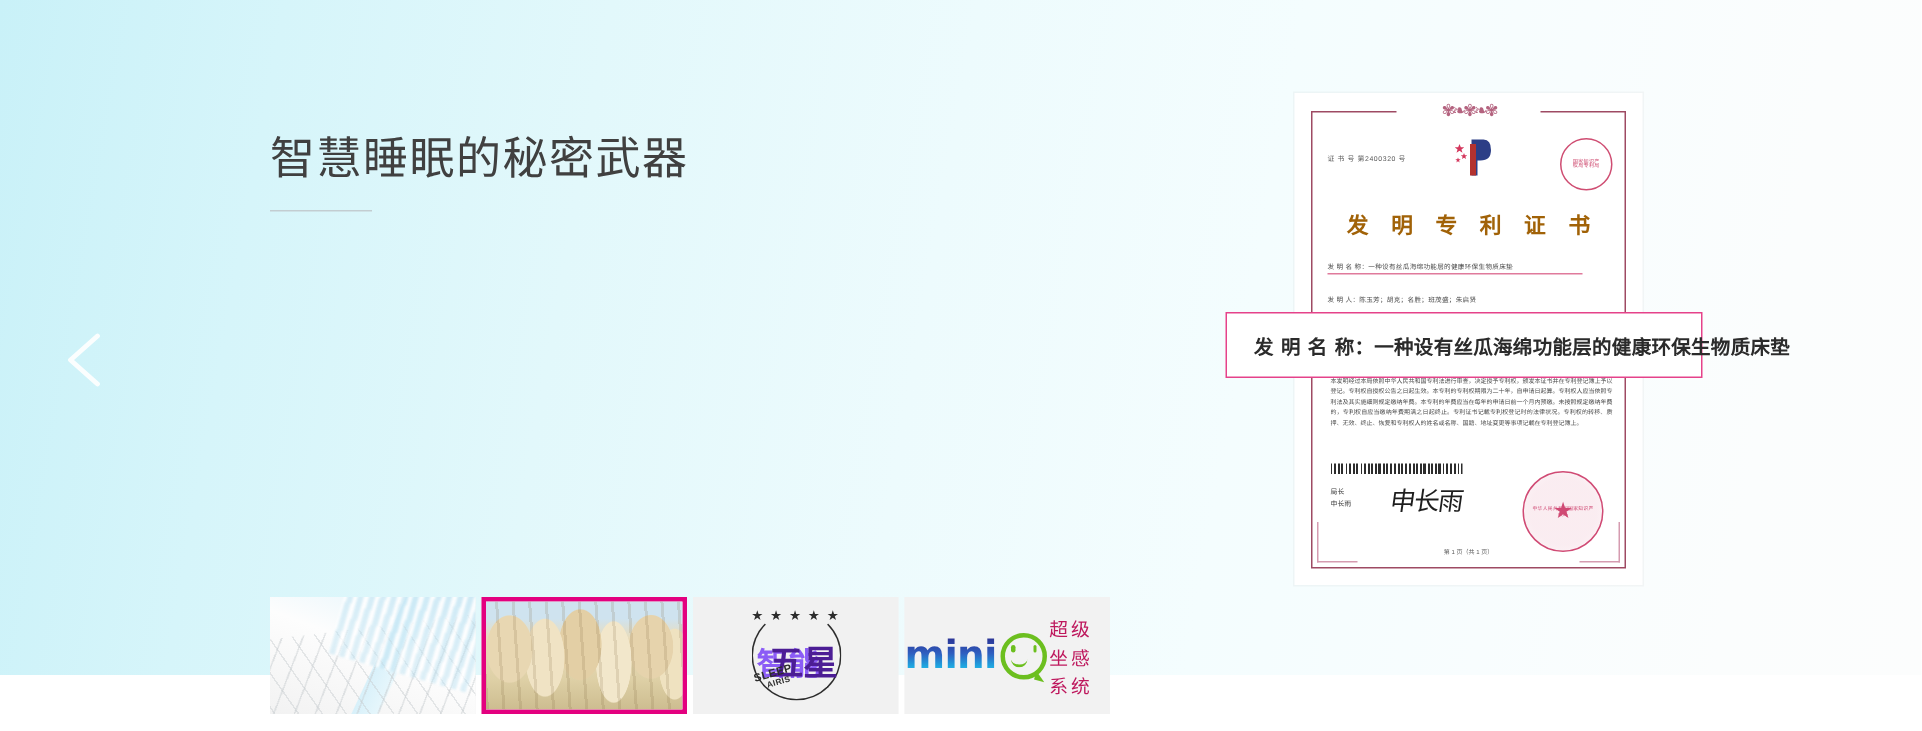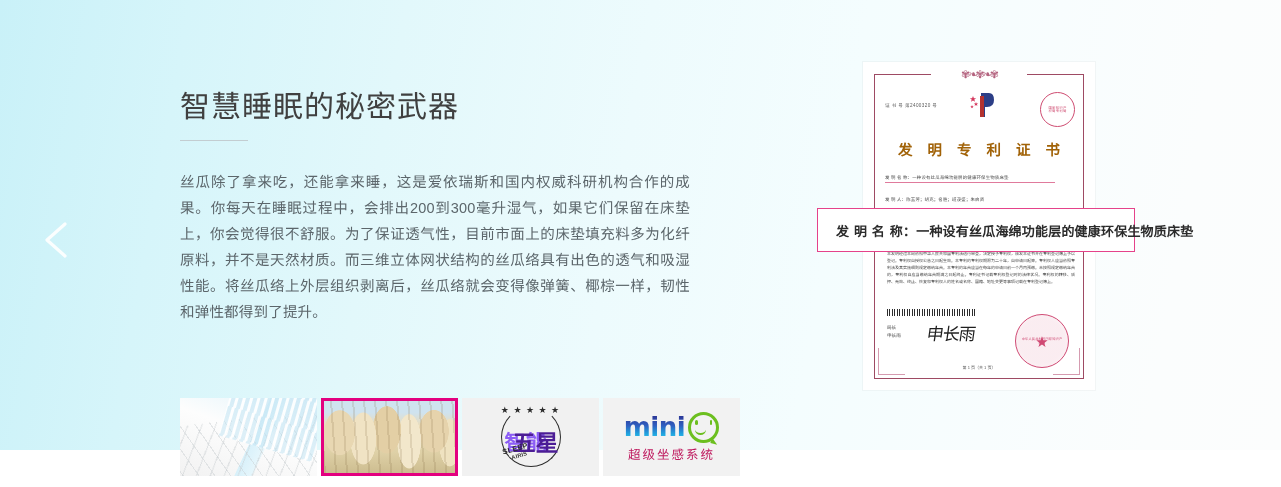--- a/index.html
+++ b/index.html
@@ -188,21 +188,21 @@
     font-size: 7.5px; font-weight: 700; color: #2c2c2c;
     transform: rotate(-16deg);
     letter-spacing: .3px;
   }
   .logo3-en small { font-size: 5.5px; display:block; margin-left:7px; }
 
   
   .th-logo4 {
     position: absolute; inset: 0;
     background: #f2f2f2;
-    display: flex; flex-direction: column;
+    display: flex; flex-direction: row;
     align-items: center; justify-content: center;
     gap: 1px;
   }
   .mini-row { display: flex; align-items: center; gap: 3px; }
   .mini-word {
     font-family: "DejaVu Sans", sans-serif;
     font-size: 26px; font-weight: 700; line-height: 1;
     letter-spacing: -.5px;
     background: linear-gradient(180deg, #2b2f8f 0%, #2f5fc0 45%, #1fa7e0 78%, #46c3ef 100%);
     -webkit-background-clip: text; background-clip: text;
@@ -380,21 +380,20 @@
     <span>
       <svg width="40" height="44" viewBox="0 0 40 44" aria-hidden="true">
         <polyline points="27,6 9,22 27,38" fill="none" stroke="#ffffff" stroke-width="3.2" stroke-linecap="round" stroke-linejoin="round"></polyline>
       </svg>
     </span>
   </div>
 
   <div class="copy">
     <h1 class="copy-title">智慧睡眠的秘密武器</h1>
     <div class="copy-rule"></div>
-    <p class="copy-body">丝瓜除了拿来吃，还能拿来睡，这是爱依瑞斯和国内权威科研机构合作的成果。你每天在睡眠过程中，会排出200到300毫升湿气，如果它们保留在床垫上，你会觉得很不舒服。为了保证透气性，目前市面上的床垫填充料多为化纤原料，并不是天然材质。而三维立体网状结构的丝瓜络具有出色的透气和吸湿性能。将丝瓜络上外层组织剥离后，丝瓜络就会变得像弹簧、椰棕一样，韧性和弹性都得到了提升。</p>
   </div>
 
   <div class="thumbs">
 
     <div class="thumb">
       <div class="th-mattress"></div>
     </div>
 
     <div class="thumb is-selected">
       <div class="th-loofah"></div>

